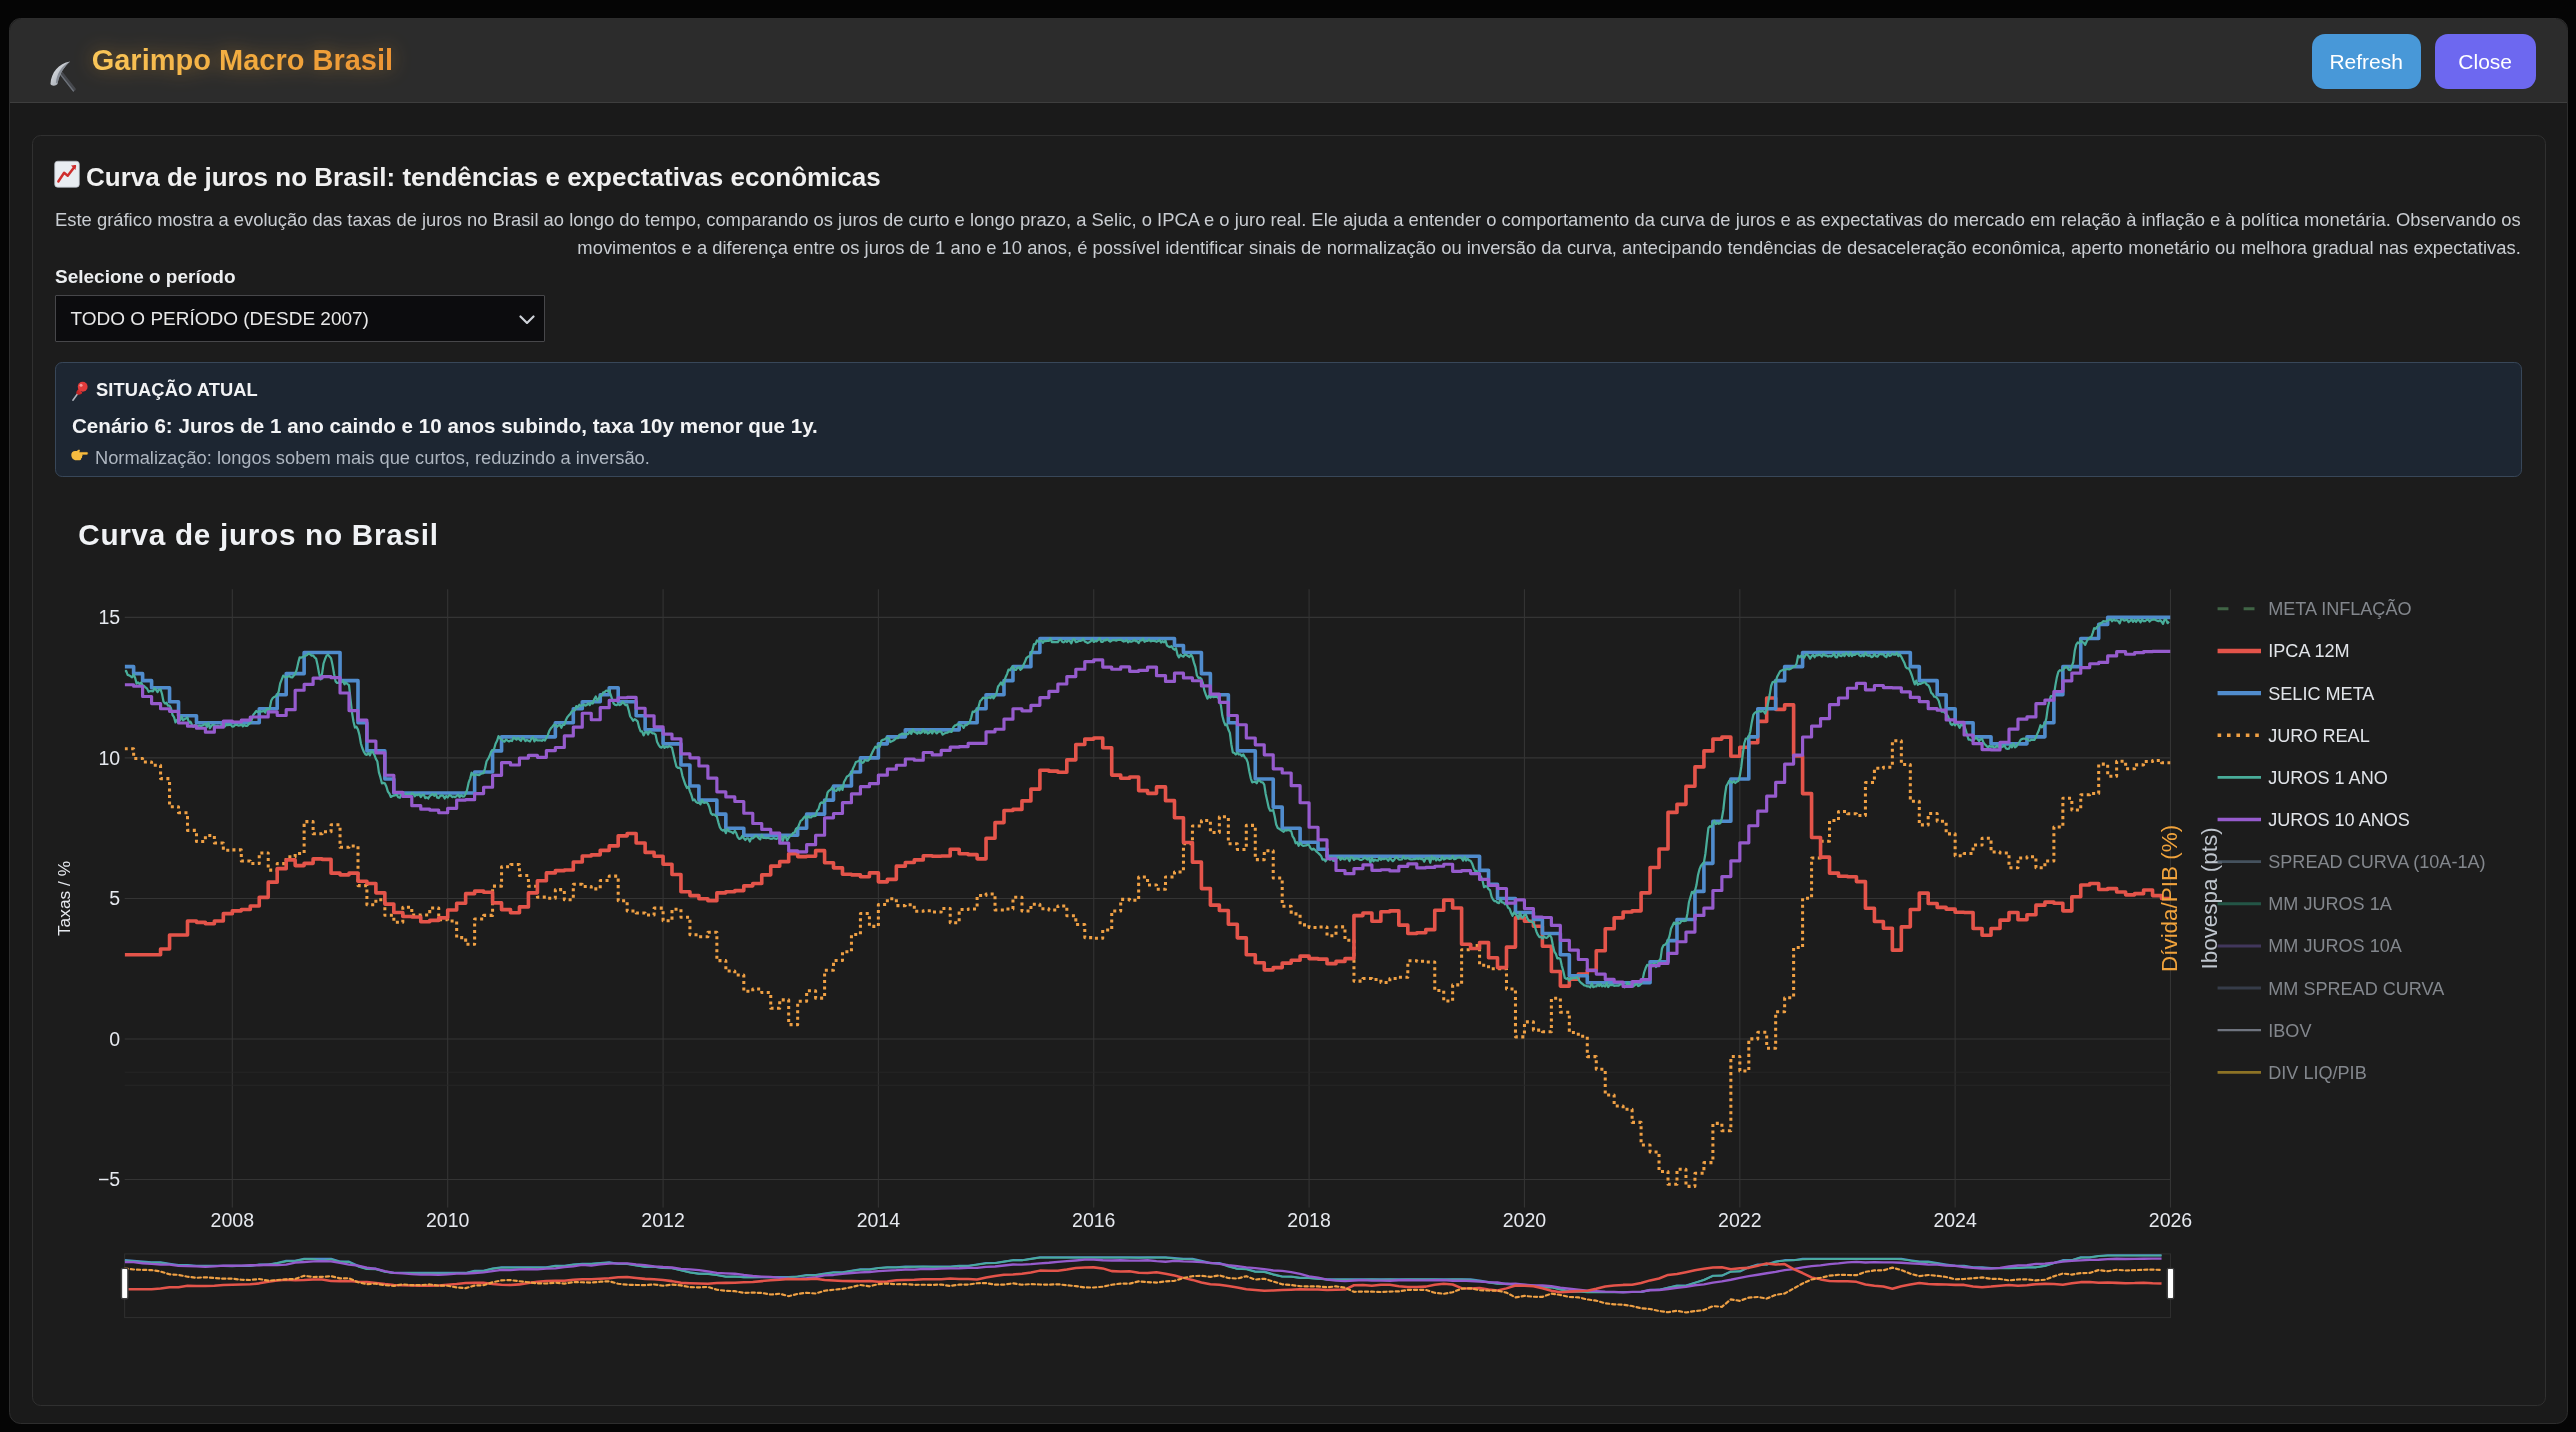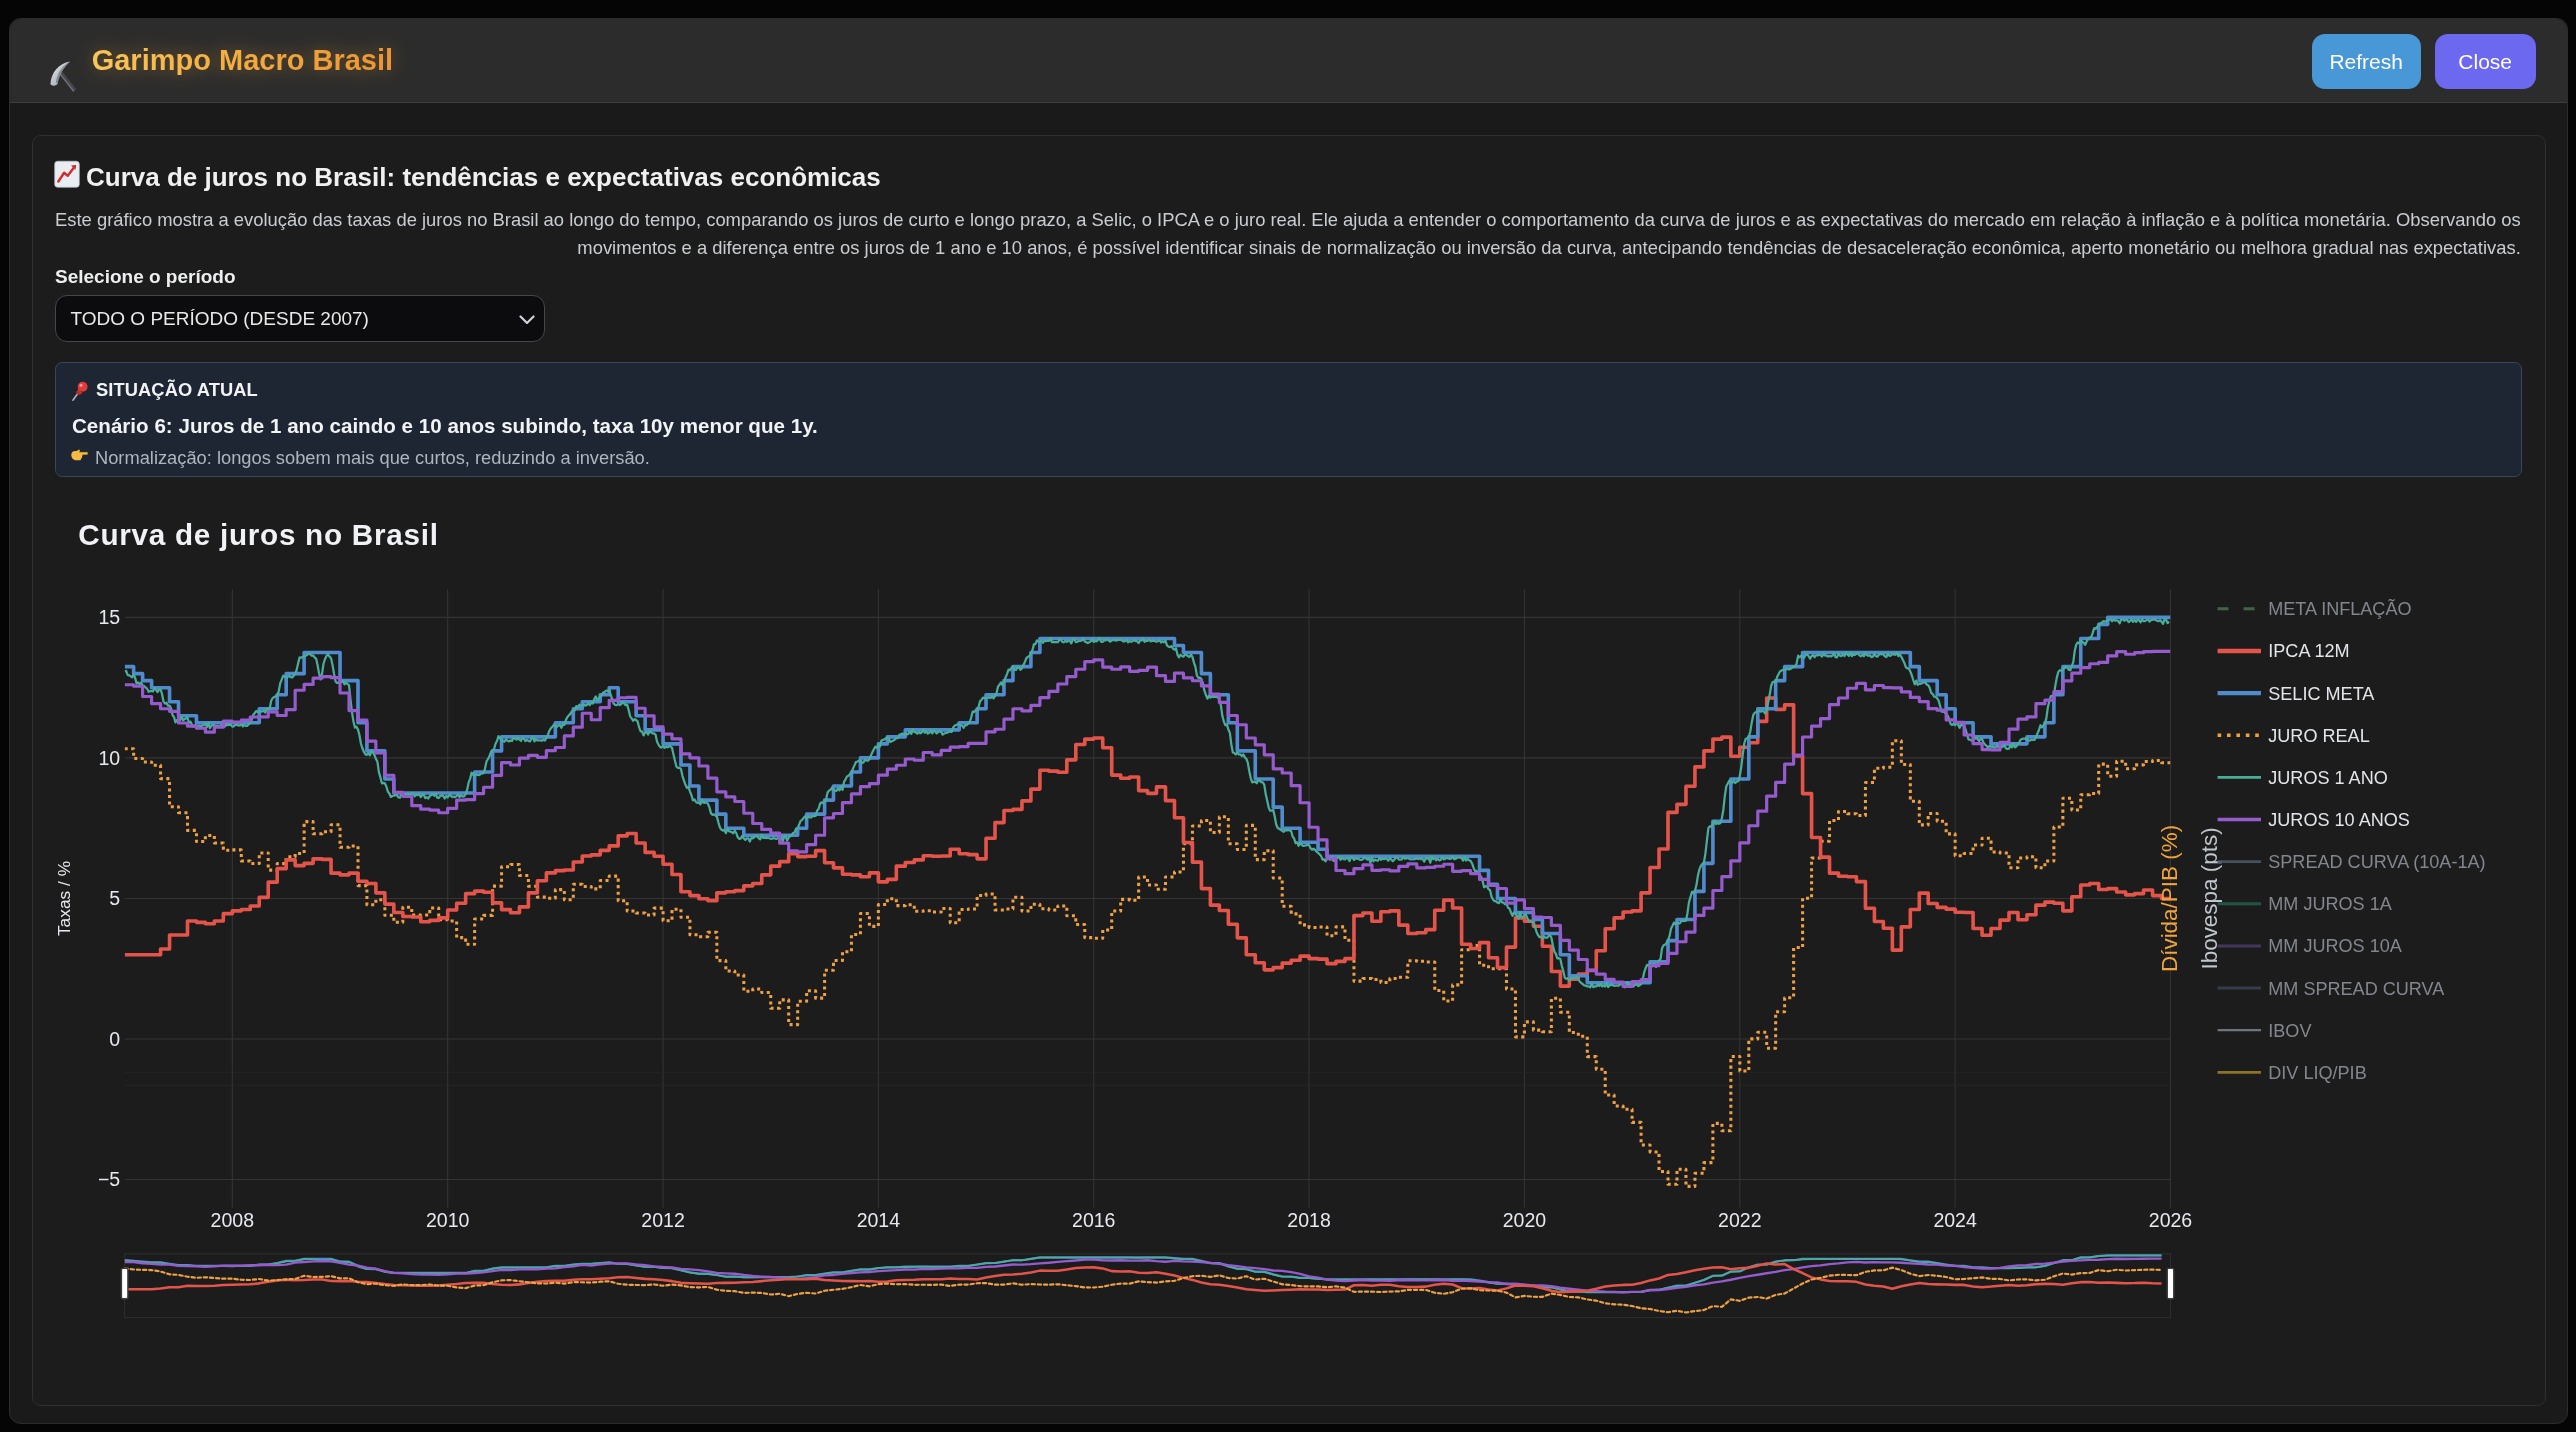--- a/index.html
+++ b/index.html
@@ -8,21 +8,21 @@
 .apptitle { position:absolute; left:82px; top:27px; font-size:29px; font-weight:bold; letter-spacing:0px; line-height:29px;
   background:linear-gradient(90deg,#f9c659 0%,#f2a93d 55%,#ec9434 100%); -webkit-background-clip:text; background-clip:text; color:transparent;
   filter:drop-shadow(0 0 9.4px rgba(242,166,44,0.40)); }
 .btn { position:absolute; top:15px; height:55px; border-radius:13px; color:#fff; font-size:21px; text-align:center; line-height:55px; }
 .btn-refresh { left:2302px; width:109px; background:#4898d8; }
 .btn-close { left:2425px; width:101px; background:#6d68f0; }
 .card { position:absolute; left:22px; top:116px; width:2514px; height:1271px; background:#1c1c1c; border:0.7px solid #303030; border-radius:8.7px; }
 .cardtitle { position:absolute; left:86px; top:162px; font-size:26px; font-weight:bold; color:#f0f0f0; }
 .desc { position:absolute; left:55px; top:206px; font-size:18.4px; line-height:28px; color:#c9cdd2;text-align:right; }
 .sellabel { position:absolute; left:55px; top:266px; font-size:19px; font-weight:bold; color:#eceef0; }
-.select { position:absolute; left:55px; top:295px; width:490px; height:47px; background:#0c0c0e; border:1.1px solid #47474a; border-radius:12px; color:#e9e9e9; font-size:19px; line-height:45px; padding-left:14.5px; }
+.select { position:absolute; left:55px; top:295px; width:490px; height:47px; background:#0c0c0e; border:1.1px solid #47474a; border-radius:1px; color:#e9e9e9; font-size:19px; line-height:45px; padding-left:14.5px; }
 .sitpanel { position:absolute; left:55px; top:362px; width:2467px; height:115px; background:#1d2632; border:1.1px solid #384759; border-radius:7.2px; }
 .sit1 { position:absolute; left:96px; top:379px; font-size:18.3px; font-weight:bold; color:#f2f3f5; letter-spacing:0.1px; }
 .sit2 { position:absolute; left:72px; top:414px; font-size:20.6px; font-weight:bold; color:#f2f3f5; }
 .sit3 { position:absolute; left:95px; top:447px; font-size:18.3px; color:#aeb6c0; }
 </style></head>
 <body>
 <div class="container">
   <div class="header">
     <svg width="32" height="35" viewBox="0 0 44 48" style="position:absolute;left:39px;top:41px">
 <defs>

